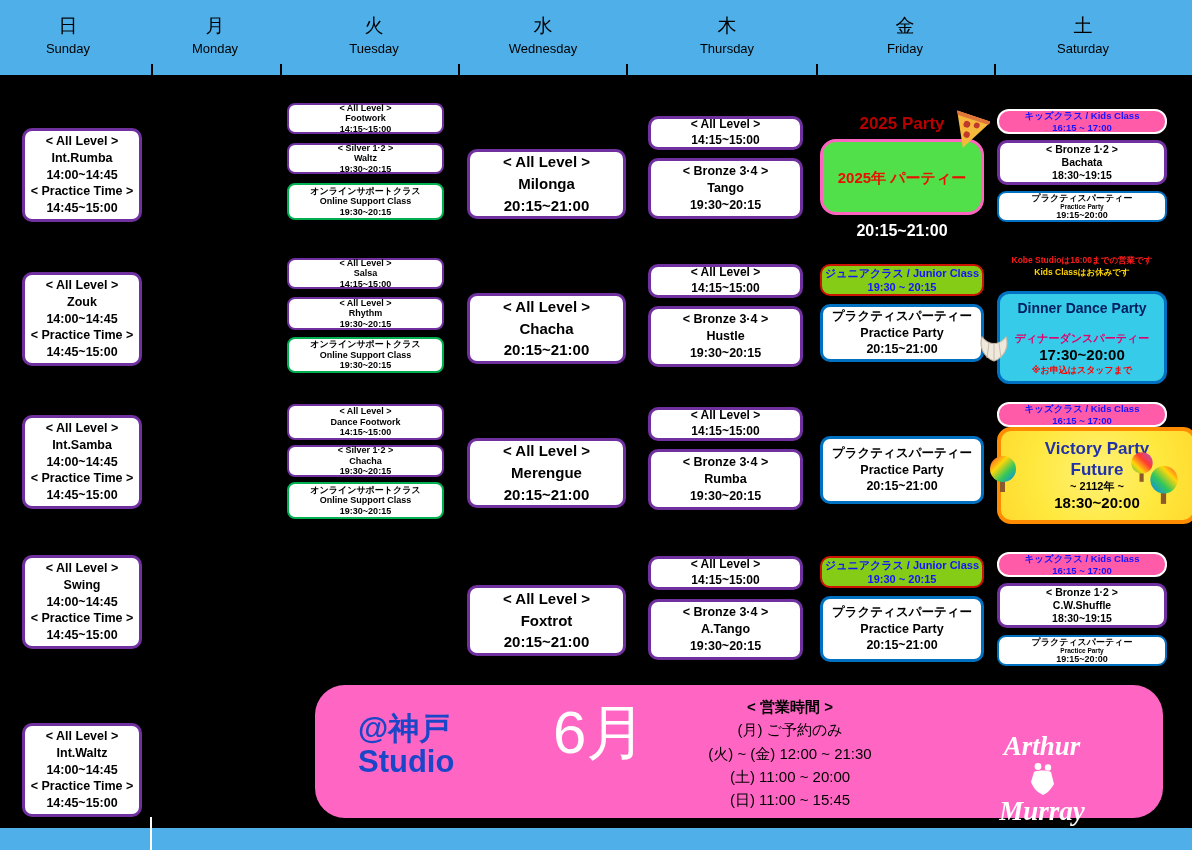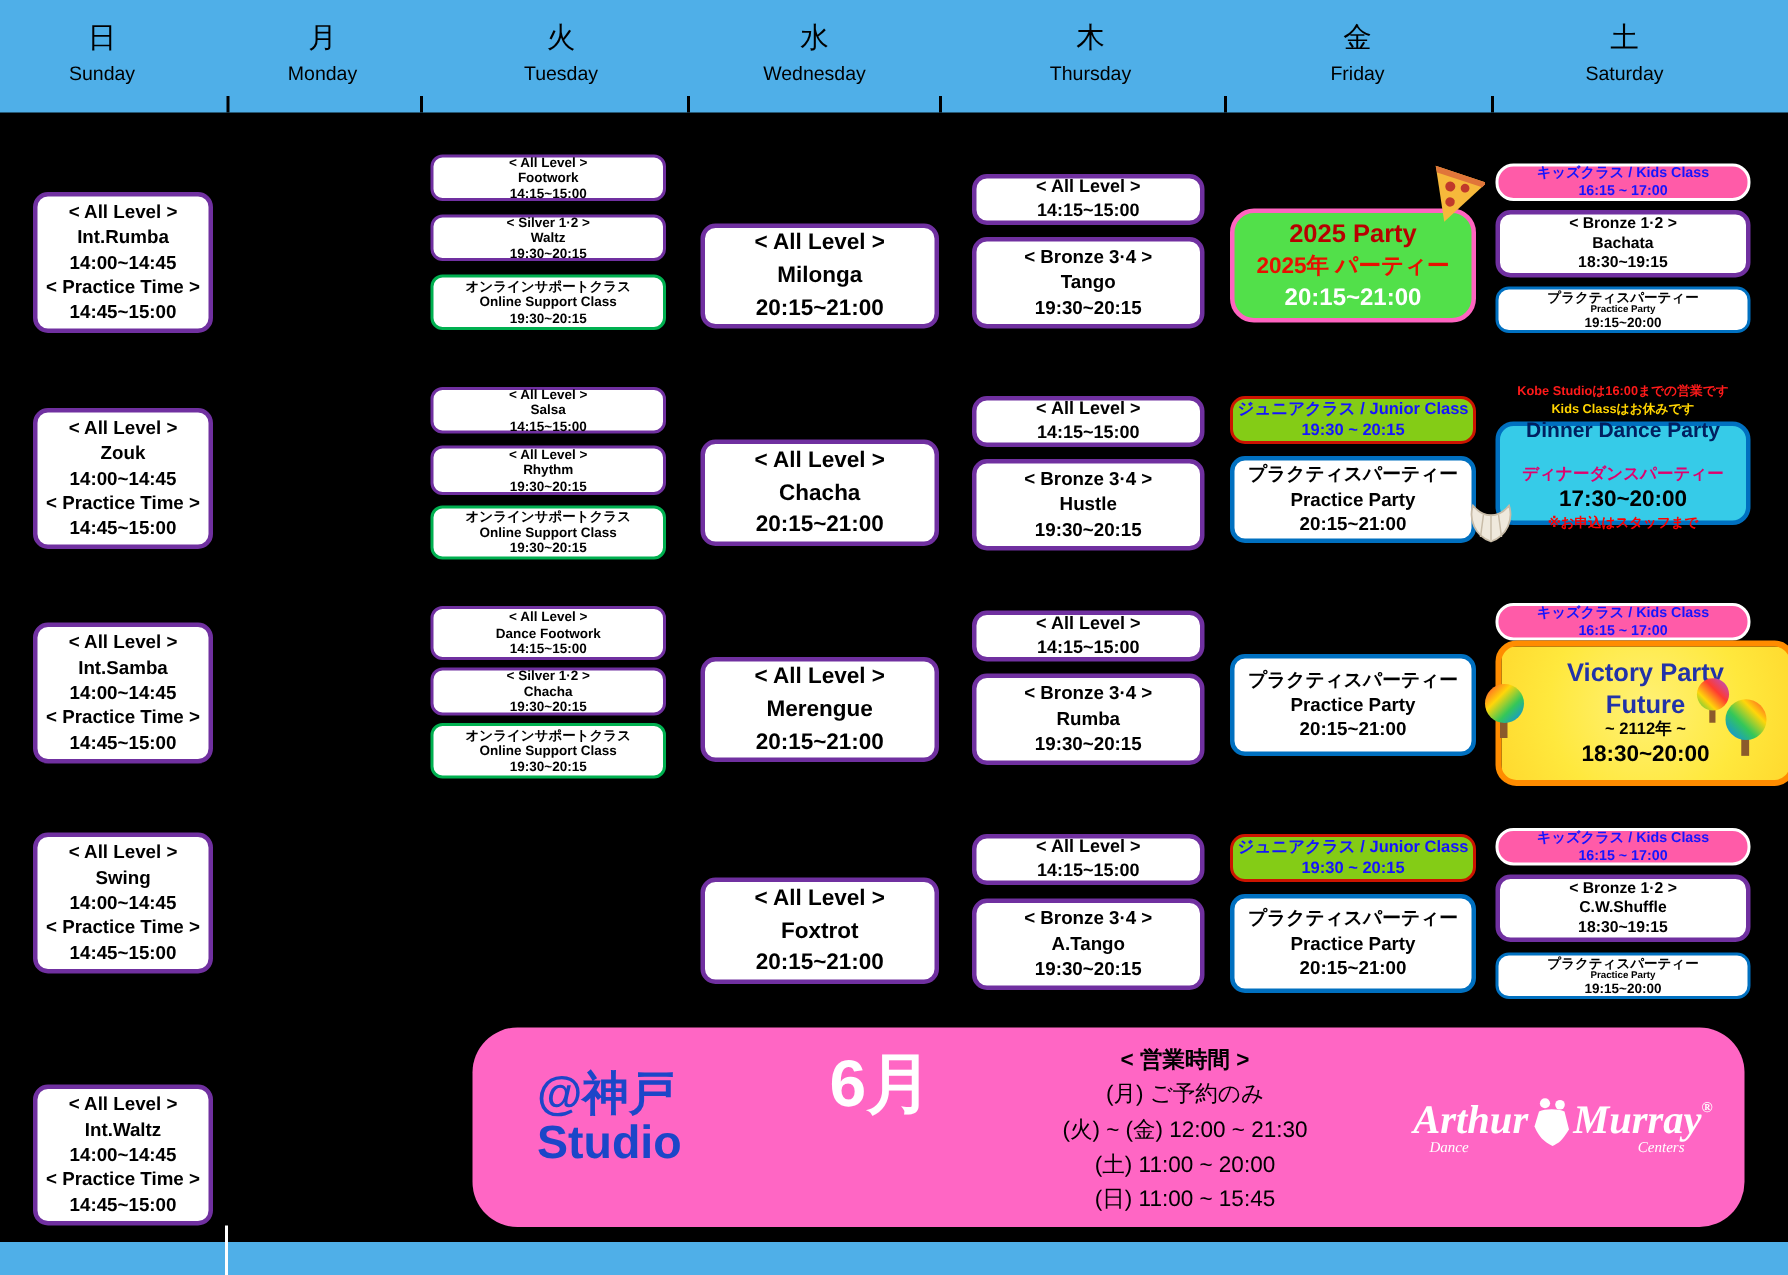--- a/index.html
+++ b/index.html
@@ -19,21 +19,21 @@
   .card.green{border-color:#00B050;}
   .card.blue{border-color:#0070C0;}
   .fs9{font-size:9px;line-height:1.18;border-width:2px;border-radius:8px;}
   .fs10{font-size:10.5px;line-height:1.25;}
   .fs12{font-size:12px;}
   .fs125{font-size:12.5px;line-height:1.35;}
   .fs15{font-size:15px;line-height:1.45;}
 
   .kids{background:#FF5BA8;border:2px solid #fff;border-radius:12px;color:#1414FF;font-size:9.5px;line-height:1.18;}
   .junior{background:#84cc16;border:2px solid #CC1400;border-radius:10px;color:#1414FF;font-size:11px;line-height:1.3;}
-  .party{background:#52E04A;border:3px solid #FF64C0;border-radius:16px;}
+  .party{background:#52E04A;border:3px solid #FF64C0;border-radius:16px;gap:32px;}
   .pt-1{color:#B80000;font-size:17px;}
   .pt-2{color:#E81000;font-size:15px;}
   .pt-time{color:#fff;font-size:16px;}
   .dinner{background:#36CBE8;border:3px solid #0070C0;border-radius:12px;line-height:1.3;}
   .dn-title{color:#002060;font-size:14px;}
   .dn-jp{color:#E0006E;font-size:11px;margin-top:14px;}
   .dn-venue{font-size:12.5px;color:#000;}
   .dn-venue-sub{font-size:7.5px;}
   .dn-time{font-size:15px;}
   .dn-note{font-size:9px;color:#FF0000;}
@@ -45,26 +45,26 @@
   .psm{font-size:9px;line-height:1.15;border-width:2px;border-radius:9px;}
   .psm-en{font-size:6.5px;line-height:1.1;}
   .notice{position:absolute;text-align:center;font-weight:bold;line-height:1.45;}
   .nt-red{color:#FF1A1A;font-size:8.5px;}
   .nt-yel{color:#FFD400;font-size:8.5px;}
 
   .decor{position:absolute;}
 
   .footer-box{position:absolute;left:315px;top:685px;width:848px;height:133px;background:#FF66C4;border-radius:30px;}
   .studio-name{position:absolute;left:43px;top:28px;color:#1C46C8;font-size:31px;font-weight:bold;line-height:1.05;}
-  .month{position:absolute;left:238px;top:8px;color:#fff;font-size:44px;font-weight:bold;}
+  .month{position:absolute;left:238px;top:8px;color:#fff;font-size:60px;font-weight:normal;}
   .hours{position:absolute;left:325px;top:10px;width:300px;text-align:center;color:#000;font-size:15px;line-height:1.55;}
   .hours-title{font-weight:bold;}
   .am-logo{position:absolute;left:612px;top:46px;width:230px;color:#fff;
            font-family:"Liberation Serif","DejaVu Serif",serif;font-style:italic;}
-  .am-row{display:flex;justify-content:center;font-size:27px;font-weight:bold;}
+  .am-row{display:flex;align-items:center;justify-content:center;font-size:27px;font-weight:bold;flex-direction:column;}
   .am-reg{font-size:10px;align-self:flex-start;margin-top:2px;}
   .am-sub{display:flex;justify-content:space-between;padding:0 34px 0 26px;font-size:10px;margin-top:-5px;}
 </style>
 </head>
 <body>
 
 <div id="page">
 
   <div class="topbar">
     <div class="day" style="left:68px">
@@ -294,21 +294,21 @@
   <div class="card blue psm" style="left:997px;top:191px;width:170px;height:31px">
     <div class="ln">プラクティスパーティー</div>
     <div class="ln psm-en">Practice Party</div>
     <div class="ln">19:15~20:00</div>
   </div>
 
   <div class="notice" style="left:997px;top:254px;width:170px">
     <div class="nt-red">Kobe Studioは16:00までの営業です</div>
     <div class="nt-yel">Kids Classはお休みです</div>
   </div>
-  <div class="card dinner" style="left:997px;top:281px;width:170px;height:69px">
+  <div class="card dinner" style="left:997px;top:291px;width:170px;height:93px">
     <div class="dn-title">Dinner Dance Party</div>
     <div class="dn-jp">ディナーダンスパーティー</div>
     <div class="dn-time">17:30~20:00</div>
     <div class="dn-note">※お申込はスタッフまで</div>
   </div>
   <svg class="decor" style="left:977px;top:333px" width="34" height="30" viewBox="0 0 34 30">
     <path d="M17 28 C6 24 2 13 5 4 C9 9 13 10.5 17 10.5 C21 10.5 25 9 29 4 C32 13 28 24 17 28 Z" fill="#EFE9DD" stroke="#C8BCA8" stroke-width="1.2"></path>
     <path d="M17 27 L17 11 M10 25 L12 10 M24 25 L22 10" stroke="#C8BCA8" stroke-width="1" fill="none"></path>
   </svg>
 

